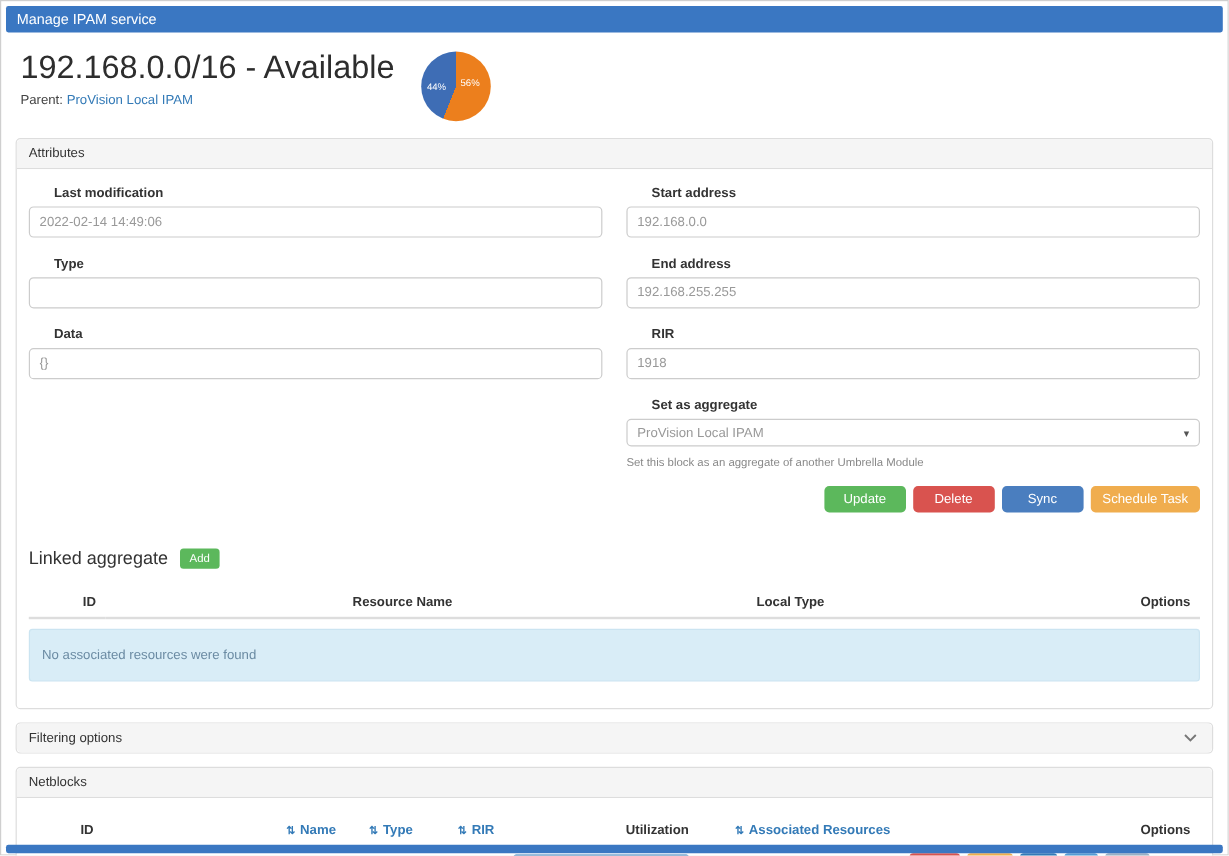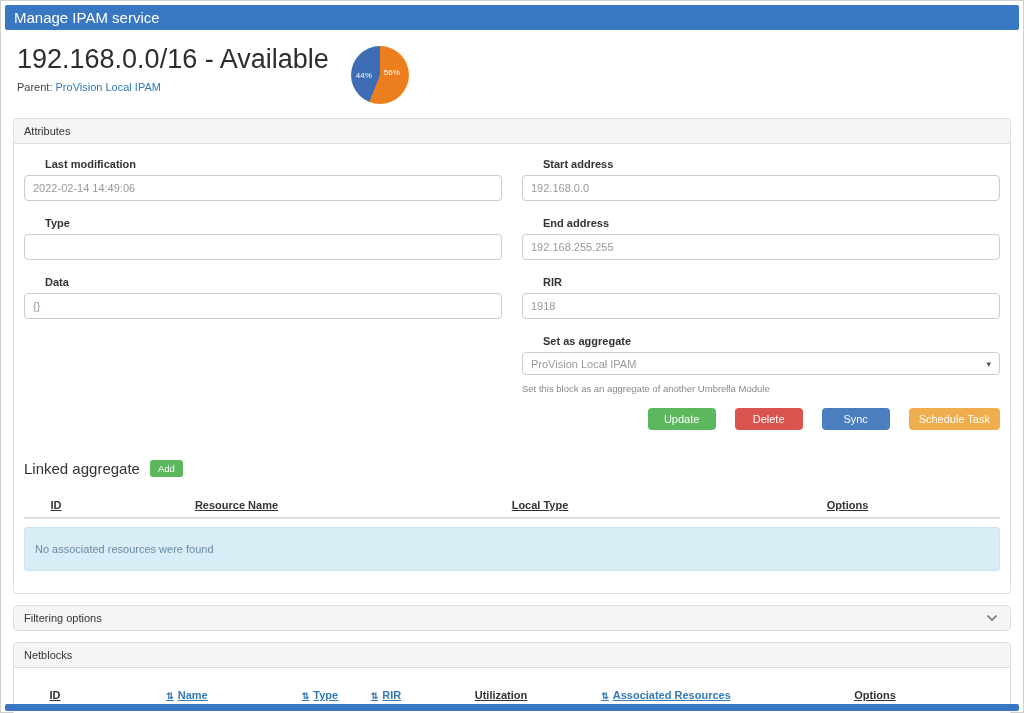--- a/index.html
+++ b/index.html
@@ -2,21 +2,21 @@
 <html><head>
 <meta charset="utf-8">
 <style>
   * { box-sizing: border-box; margin: 0; padding: 0; }
   html, body { background: #fff; }
   body {
     width: 1024px; height: 713px; overflow: hidden; position: relative;
     font-family: "Liberation Sans", sans-serif; font-size: 11px; color: #333;
   }
   .page { width: 1024px; height: 713px; border: 1px solid #cfcfcf; padding: 4px 4px 0; position: relative; }
-  .topbar { color: #fff; font-size: 15px; padding: 4px 9px; border-radius: 2px; }
+  .topbar { color: #fff; font-size: 12px; padding: 4px 9px; border-radius: 2px; }
   .footerbar { position: absolute; bottom: 1px; left: 4px; right: 4px; height: 7px; border-radius: 2px; }
   .content { padding: 8px 8px 0; }
 
   
   .hero { display: flex; align-items: flex-start; gap: 22px; padding: 6px 4px 14px; }
   .page-title { font-size: 27px; font-weight: 400; color: #2d2d2d; letter-spacing: 0; }
   .parent-line { margin-top: 6px; font-size: 11px; color: #444; }
   a.link { color: #337ab7; text-decoration: none; cursor: pointer; }
   .pie-wrap { width: 58px; height: 58px; border-radius: 50%; position: relative; margin-top: 2px; flex: 0 0 auto; }
   .pie-label { position: absolute; color: #fff; font-size: 8px; }
@@ -36,33 +36,33 @@
   .form-group { margin-bottom: 16px; }
   .form-group label { display: block; font-weight: bold; font-size: 11px; margin-bottom: 5px; color: #333; padding-left: 21px; }
   .text-input { width: 100%; height: 23px; border: 1px solid #ccc; border-radius: 4px;
                 padding: 12px 8px; font-size: 11px; color: #999; font-family: "Liberation Sans", sans-serif; background: #fff; }
   .select { width: 100%; height: 23px; border: 1px solid #ccc; border-radius: 4px; background: #fff;
             padding: 0 8px; font-size: 11px; color: #999; display: flex; align-items: center;
             justify-content: space-between; cursor: pointer; }
   .select .caret { color: #555; font-size: 9px; }
   .help-text { font-size: 9.5px; color: #888; margin-top: -8px; }
 
-  .actions-row { grid-column: 1 / -1; display: flex; justify-content: flex-end; gap: 19px; margin-top: 14px; }
+  .actions-row { grid-column: 1 / -1; display: flex; justify-content: flex-end; gap: 6px; margin-top: 14px; }
   .btn { min-width: 68px; padding: 5px 10px; border: none; border-radius: 4px; color: #fff;
          font-size: 11px; font-family: "Liberation Sans", sans-serif; cursor: pointer; }
 
   
   .lr-section { margin-top: 30px; }
   .lr-heading { display: flex; align-items: center; gap: 10px; }
   .lr-title { font-size: 15px; font-weight: 400; color: #333; }
   .btn-add { background: #5cb85c; color: #fff; border: none; border-radius: 3px;
              font-size: 9.5px; padding: 3px 8px; cursor: pointer; font-family: "Liberation Sans", sans-serif; }
   table { width: 100%; border-collapse: collapse; }
   .lr-table { margin-top: 16px; }
-  th { text-align: center; font-size: 11px; padding: 6px 8px; border-bottom: 2px solid #ddd; color: #333; text-decoration: underline; }
+  th { text-align: right; font-size: 11px; padding: 6px 8px; border-bottom: 2px solid #ddd; color: #333; }
   td { font-size: 11px; padding: 6px 8px; color: #444; }
   .lr-table th:nth-child(1) { width: 64px; }
   .lr-table th:nth-child(2) { width: 297px; }
   .lr-table th:nth-child(3) { width: 310px; }
   .alert-info { background: #d9edf7; border: 1px solid #cbe4f1; border-radius: 3px; color: #6b8ba3;
                 text-align: left; padding: 15px 10px; margin-top: 8px; font-size: 11px; }
 
   
   .nb-body { padding: 2px 10px 10px; }
   .nb-table { margin-top: 12px; }

